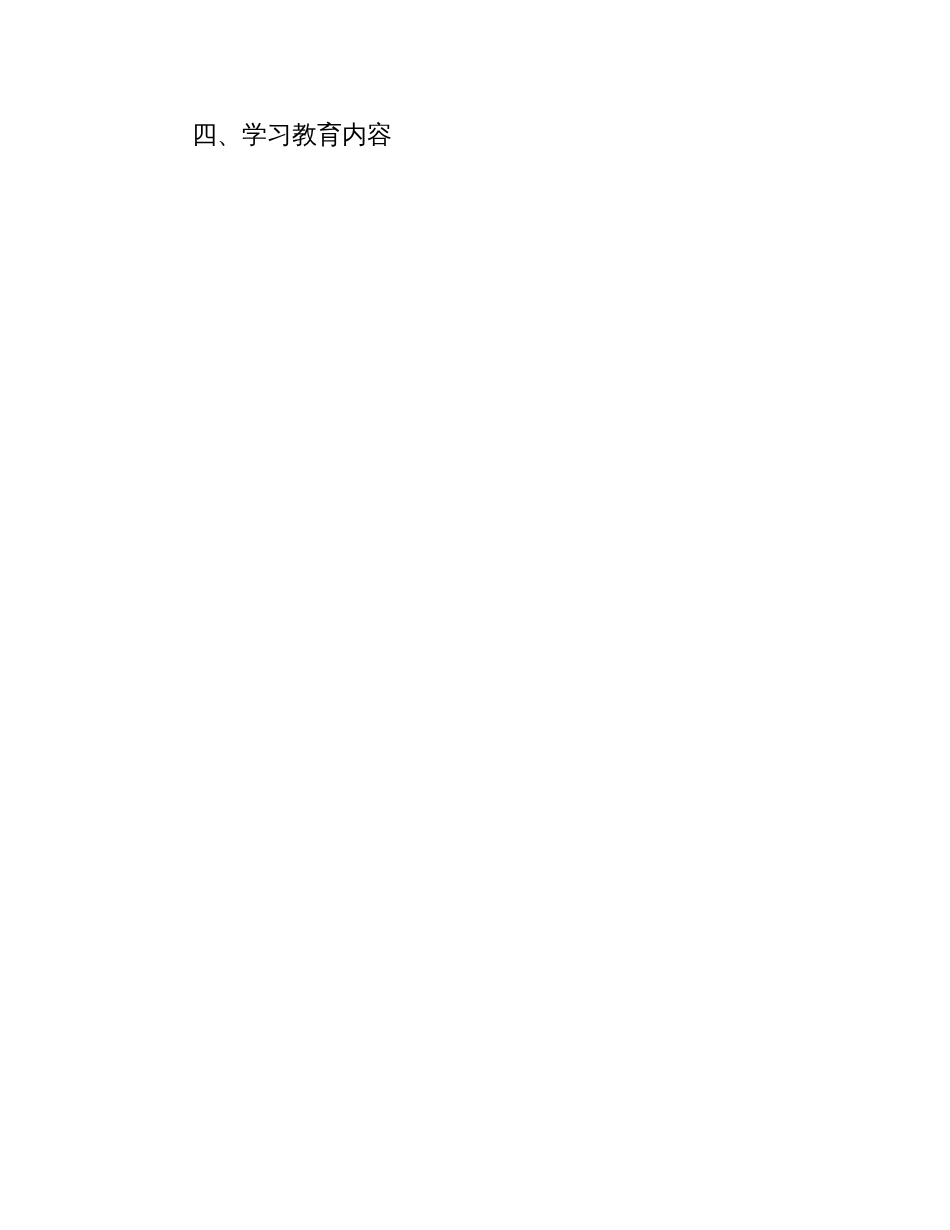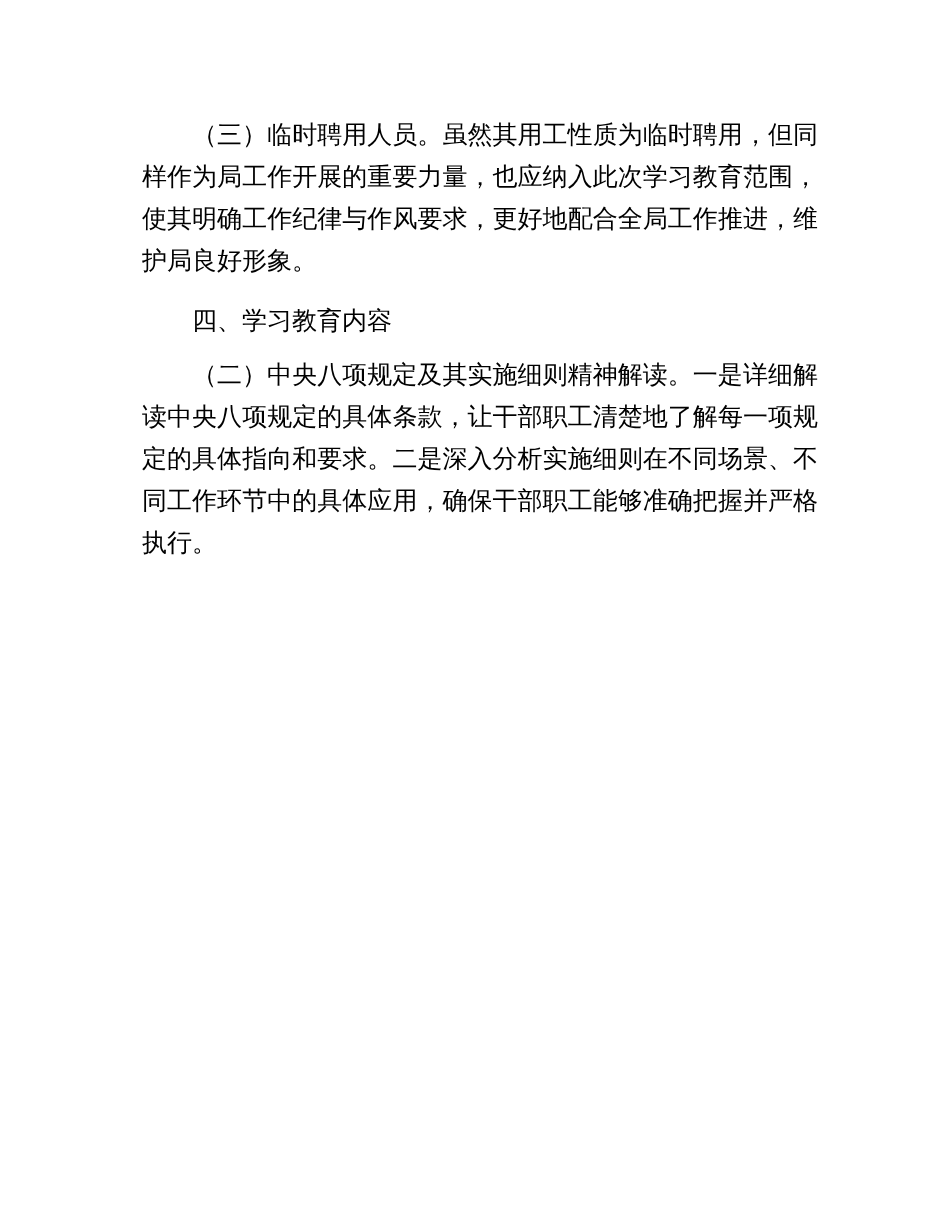--- a/index.html
+++ b/index.html
@@ -36,17 +36,15 @@
   .doc-body p.heading {
     margin: 0 0 12px 0;
     text-indent: 2em;
   }
 </style>
 </head>
 <body>
 
 <div class="page">
   <div class="doc-body">
-    <p>（三）临时聘用人员。虽然其用工性质为临时聘用，但同样作为局工作开展的重要力量，也应纳入此次学习教育范围，使其明确工作纪律与作风要求，更好地配合全局工作推进，维护局良好形象。</p>
     <p class="heading">四、学习教育内容</p>
-    <p>（二）中央八项规定及其实施细则精神解读。一是详细解读中央八项规定的具体条款，让干部职工清楚地了解每一项规定的具体指向和要求。二是深入分析实施细则在不同场景、不同工作环节中的具体应用，确保干部职工能够准确把握并严格执行。</p>
   </div>
 </div>
 
 </body></html>

